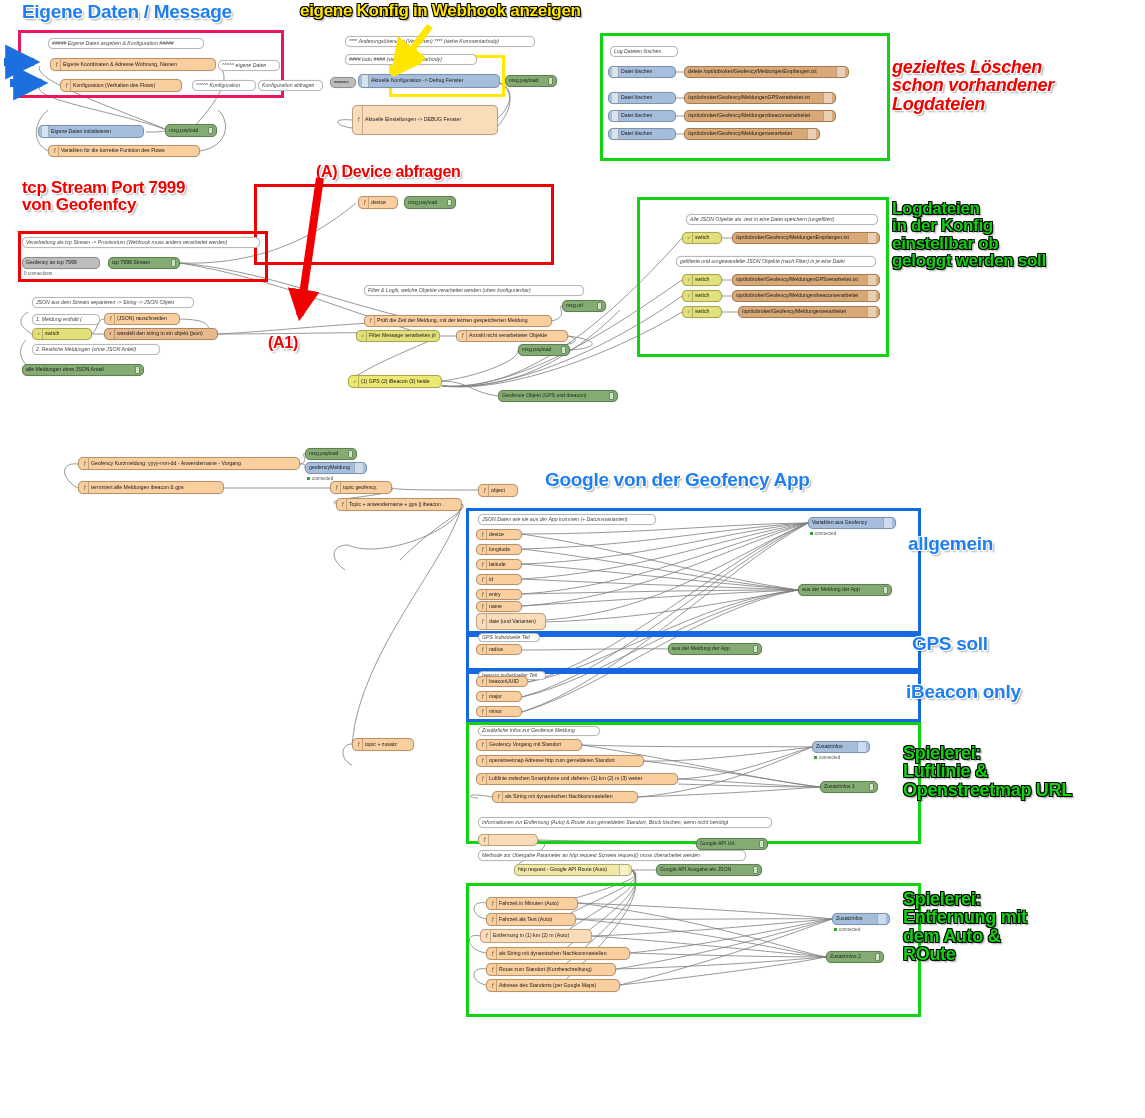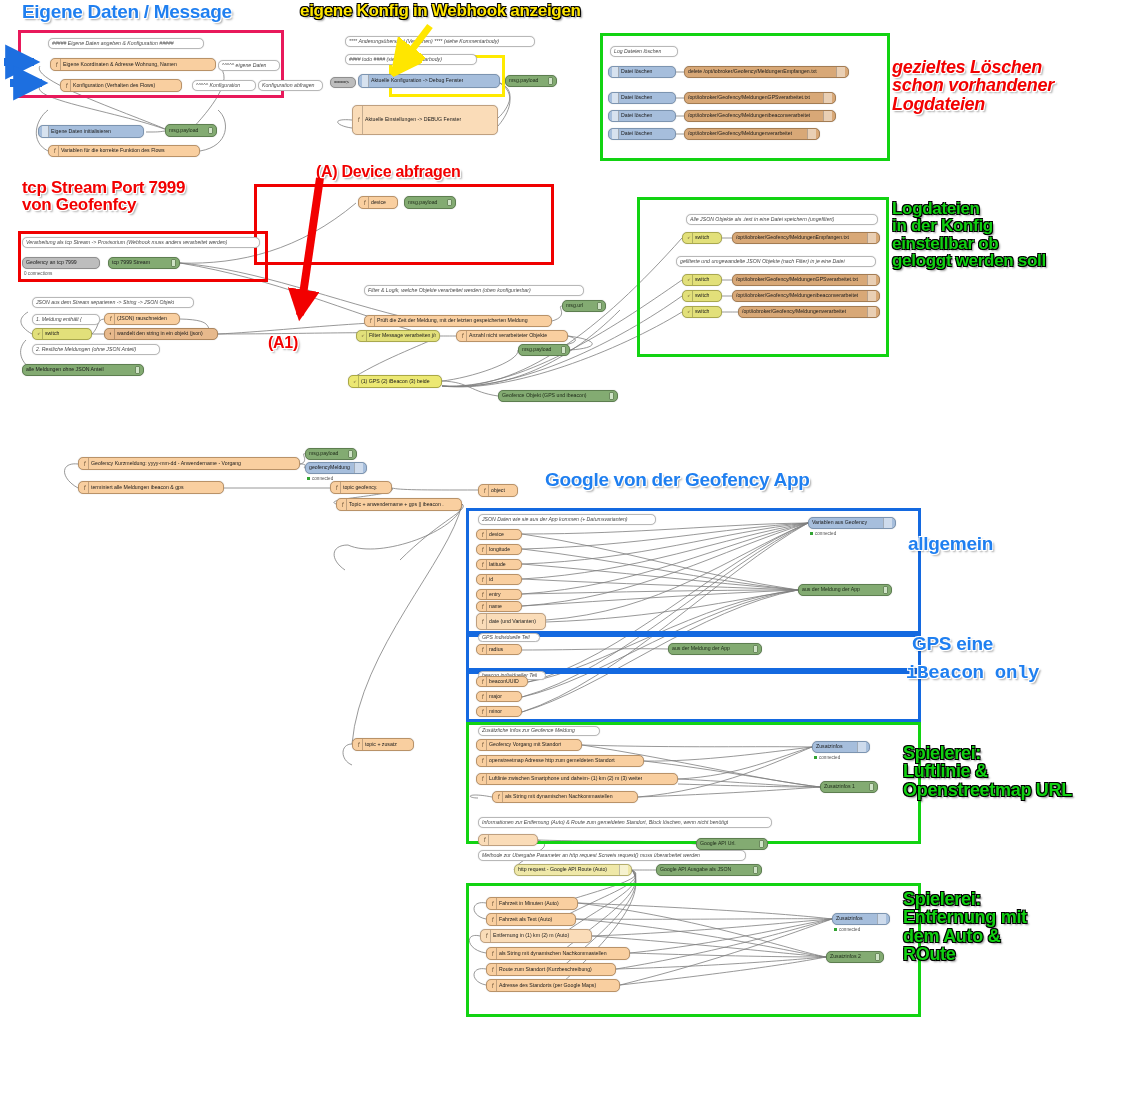--- a/index.html
+++ b/index.html
@@ -803,22 +803,22 @@
       <div class="atext red" style="left: 22px; top: 179px; font-size: 17px;">tcp Stream Port 7999
 von Geofenfcy</div>
       <div class="atext red" style="left: 316px; top: 164px; font-size: 16px;">(A) Device abfragen</div>
       <div class="atext red" style="left: 268px; top: 335px; font-size: 16px;">(A1)</div>
       <div class="atext green" style="left: 892px; top: 200px; font-size: 17px;">Logdateien
 in der Konfig
 einstellbar ob
 geloggt werden soll</div>
       <div class="atext blue" style="left: 545px; top: 470px; font-size: 19px;">Google von der Geofency App</div>
       <div class="atext blue" style="left: 908px; top: 534px; font-size: 19px;">allgemein</div>
-      <div class="atext blue" style="left: 912px; top: 634px; font-size: 19px;">GPS eine</div>
-      <div class="atext blue" style="left: 906px; top: 664px; font-size: 19px; font-family: Liberation Mono, monospace;">iBeacon only</div>
+      <div class="atext blue" style="left: 912px; top: 634px; font-size: 19px;">GPS soll</div>
+      <div class="atext blue" style="left: 906px; top: 682px; font-size: 19px;">iBeacon only</div>
       <div class="atext green" style="left: 903px; top: 744px; font-size: 18px;">Spielerei:
 Luftlinie &amp;
 Openstreetmap URL</div>
       <div class="atext green" style="left: 903px; top: 890px; font-size: 18px;">Spielerei:
 Entfernung mit
 dem Auto &amp;
 ROute</div>
     </div>
 
   <svg class="arrows" viewBox="0 0 1145 1118" preserveAspectRatio="none">

